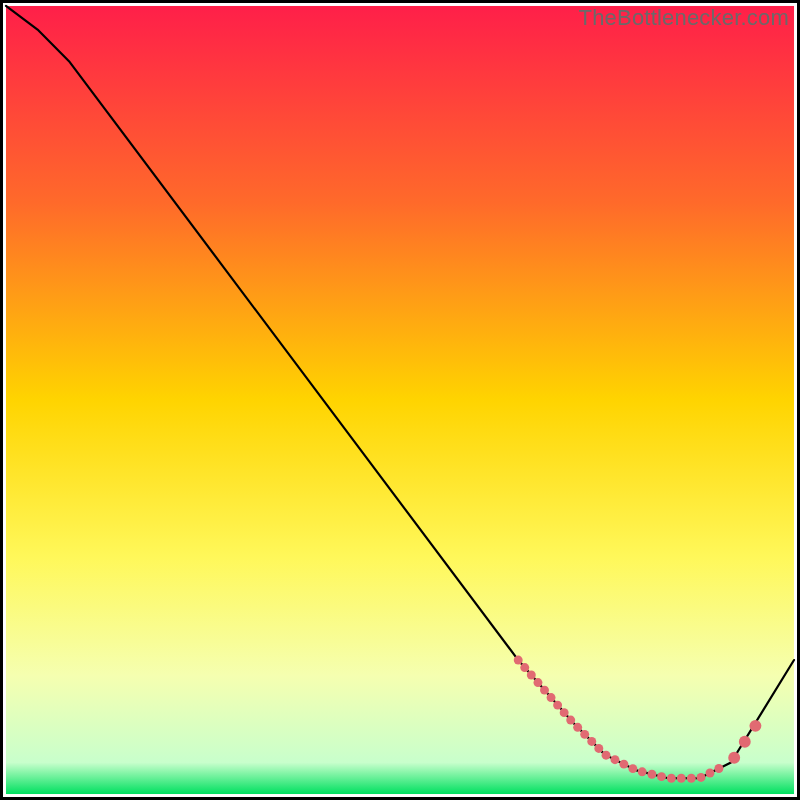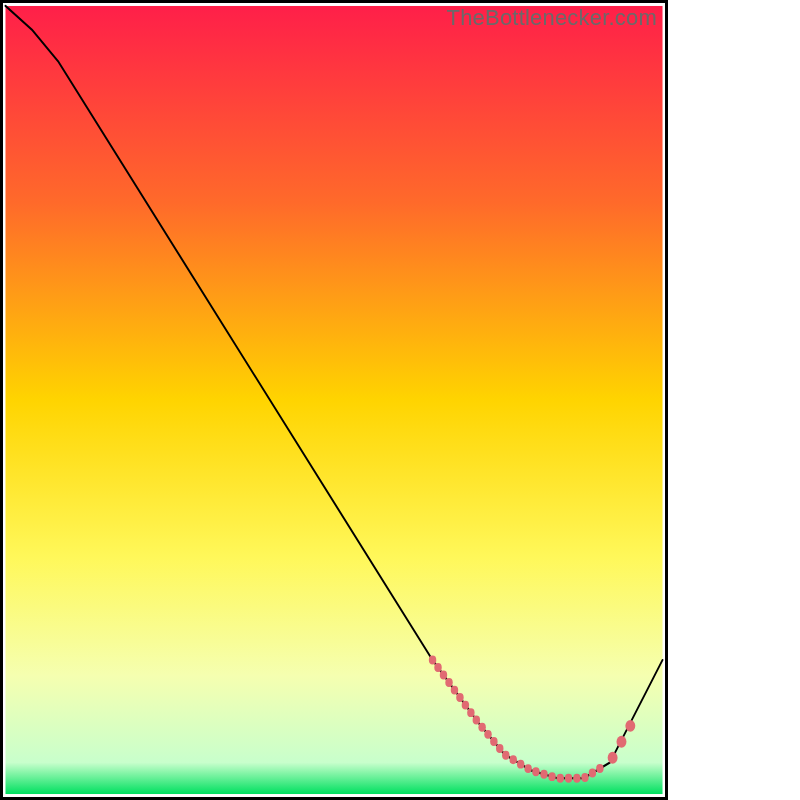--- a/index.html
+++ b/index.html
@@ -6,21 +6,21 @@
     margin: 0;
     padding: 0;
     width: 800px;
     height: 800px;
     overflow: hidden;
     background: #ffffff;
     font-family: Arial, Helvetica, sans-serif;
   }
   .frame {
     position: relative;
-    width: 668px;
+    width: 800px;
     height: 800px;
     box-sizing: border-box;
     border: 3px solid #000;
   }
   .watermark {
     position: absolute;
     top: 2px;
     right: 8px;
     font-size: 22px;
     color: #6a6a6a;

